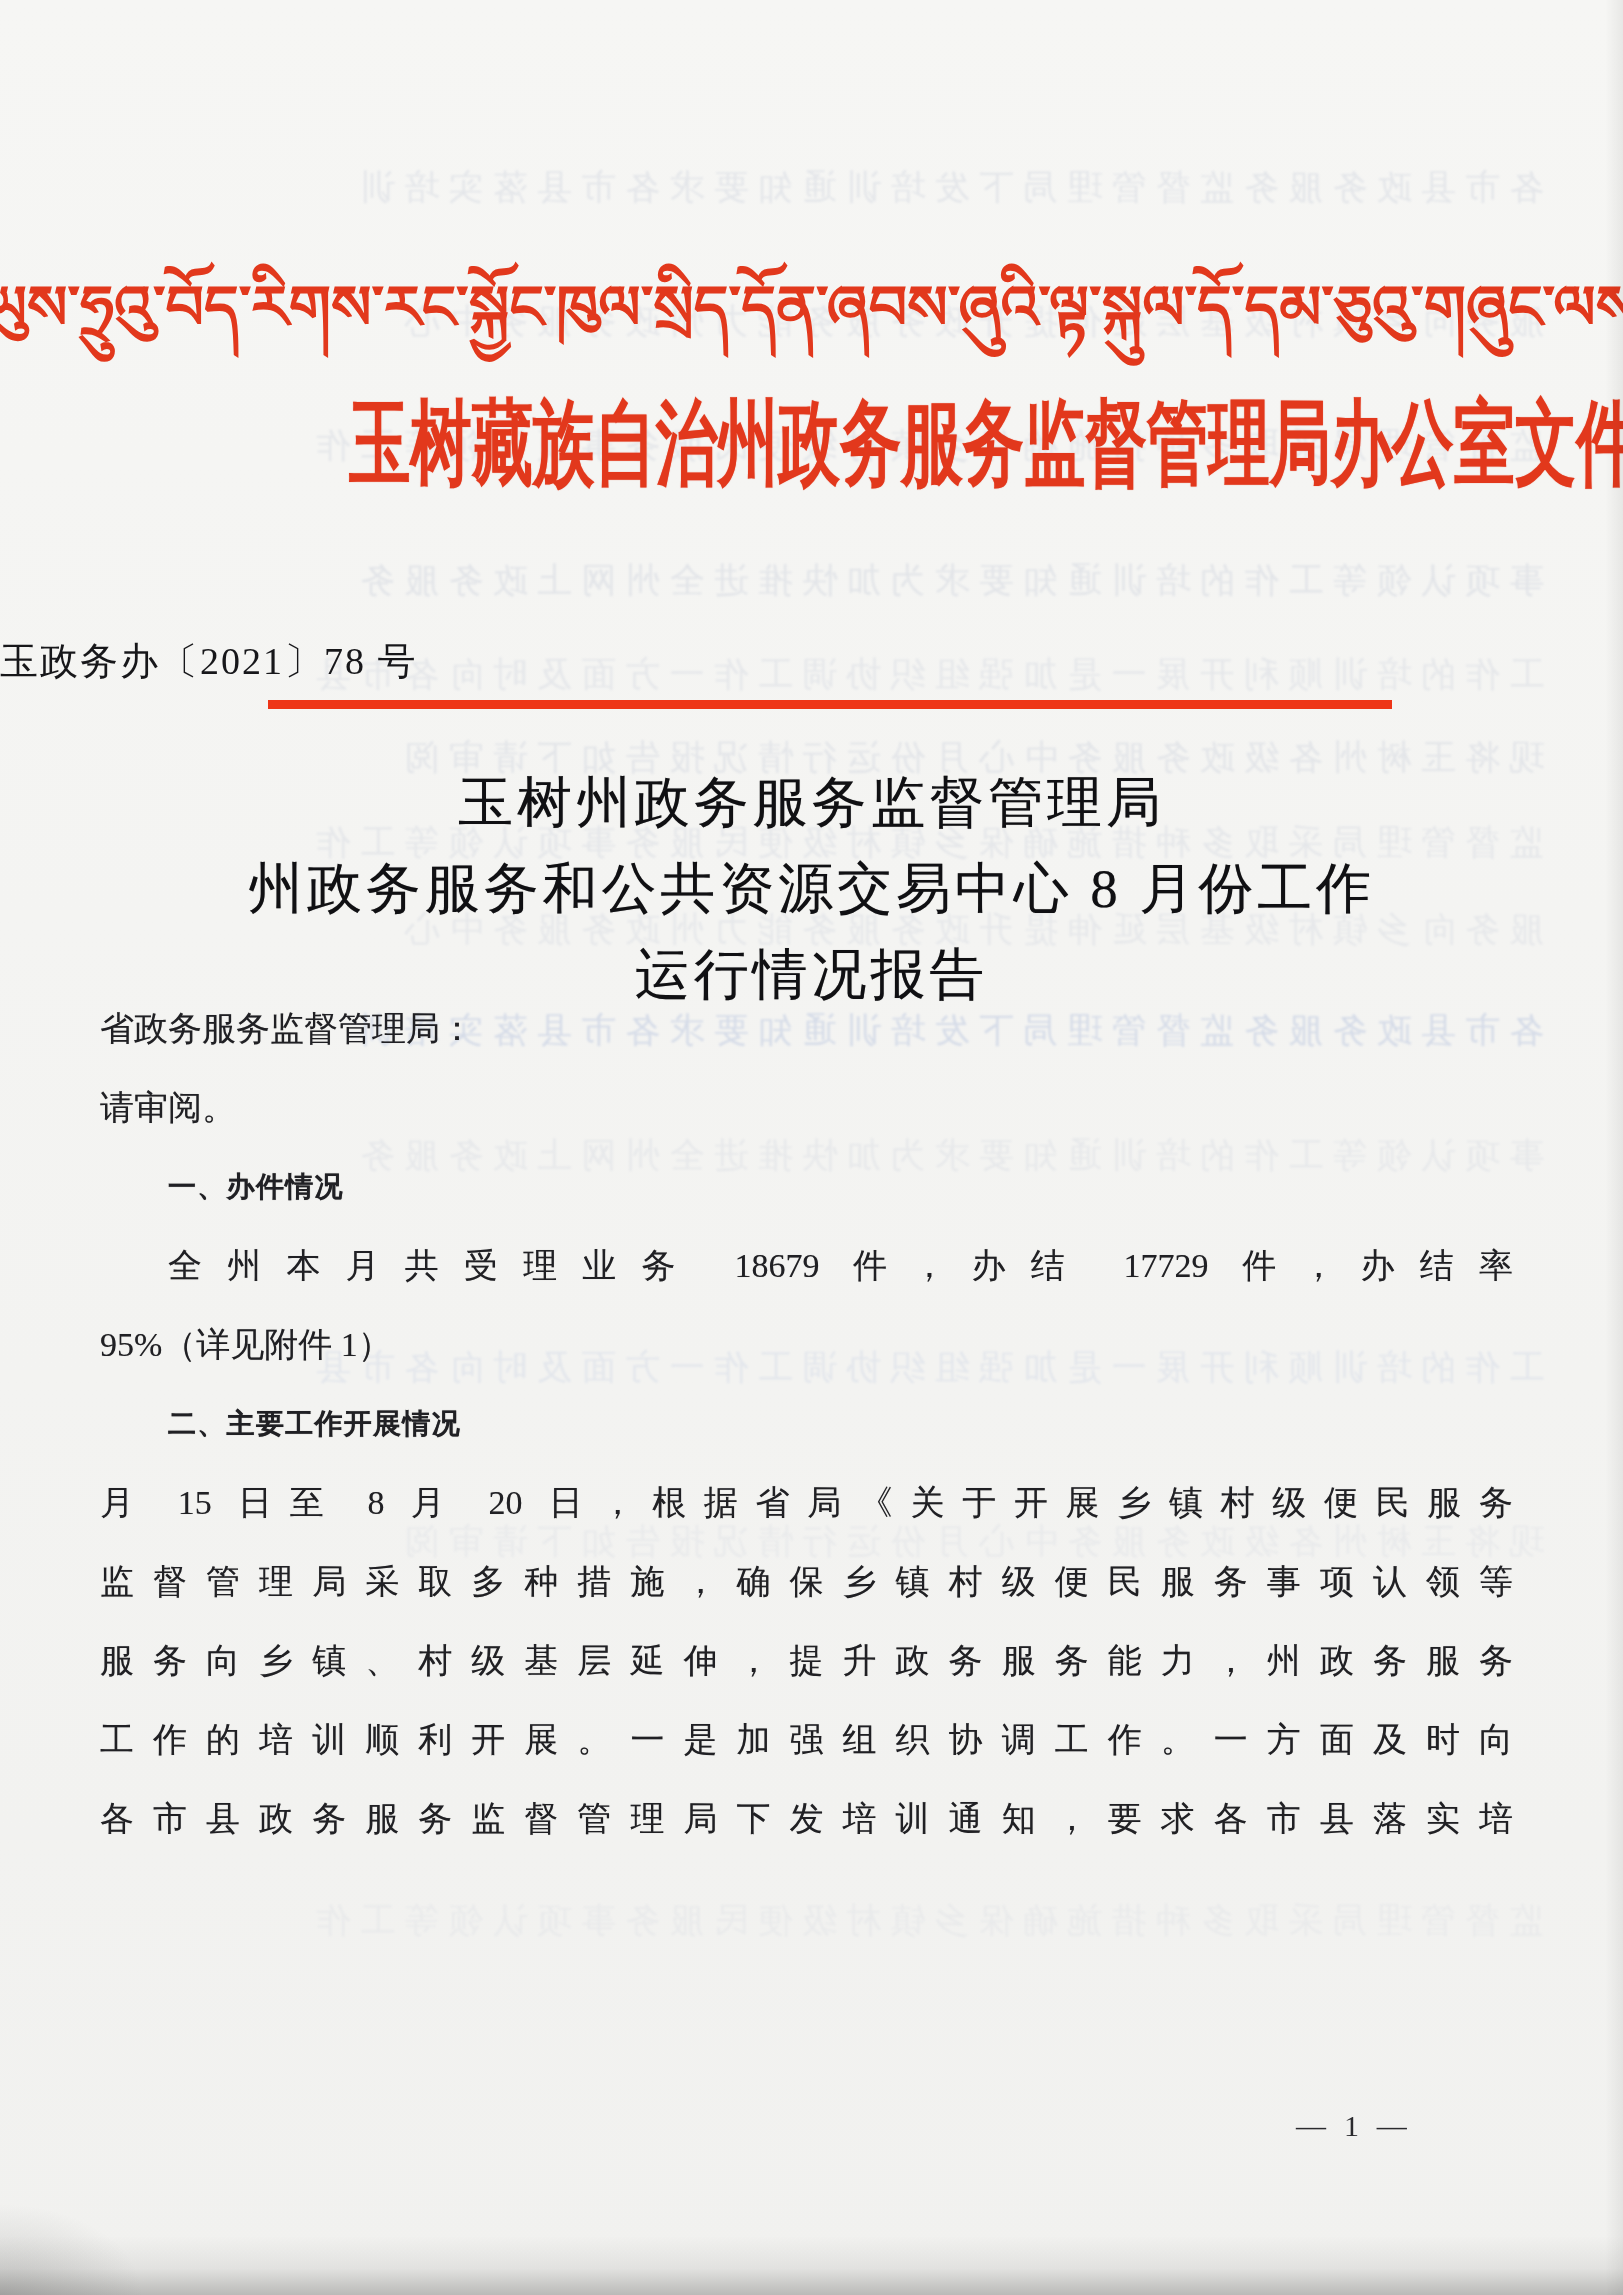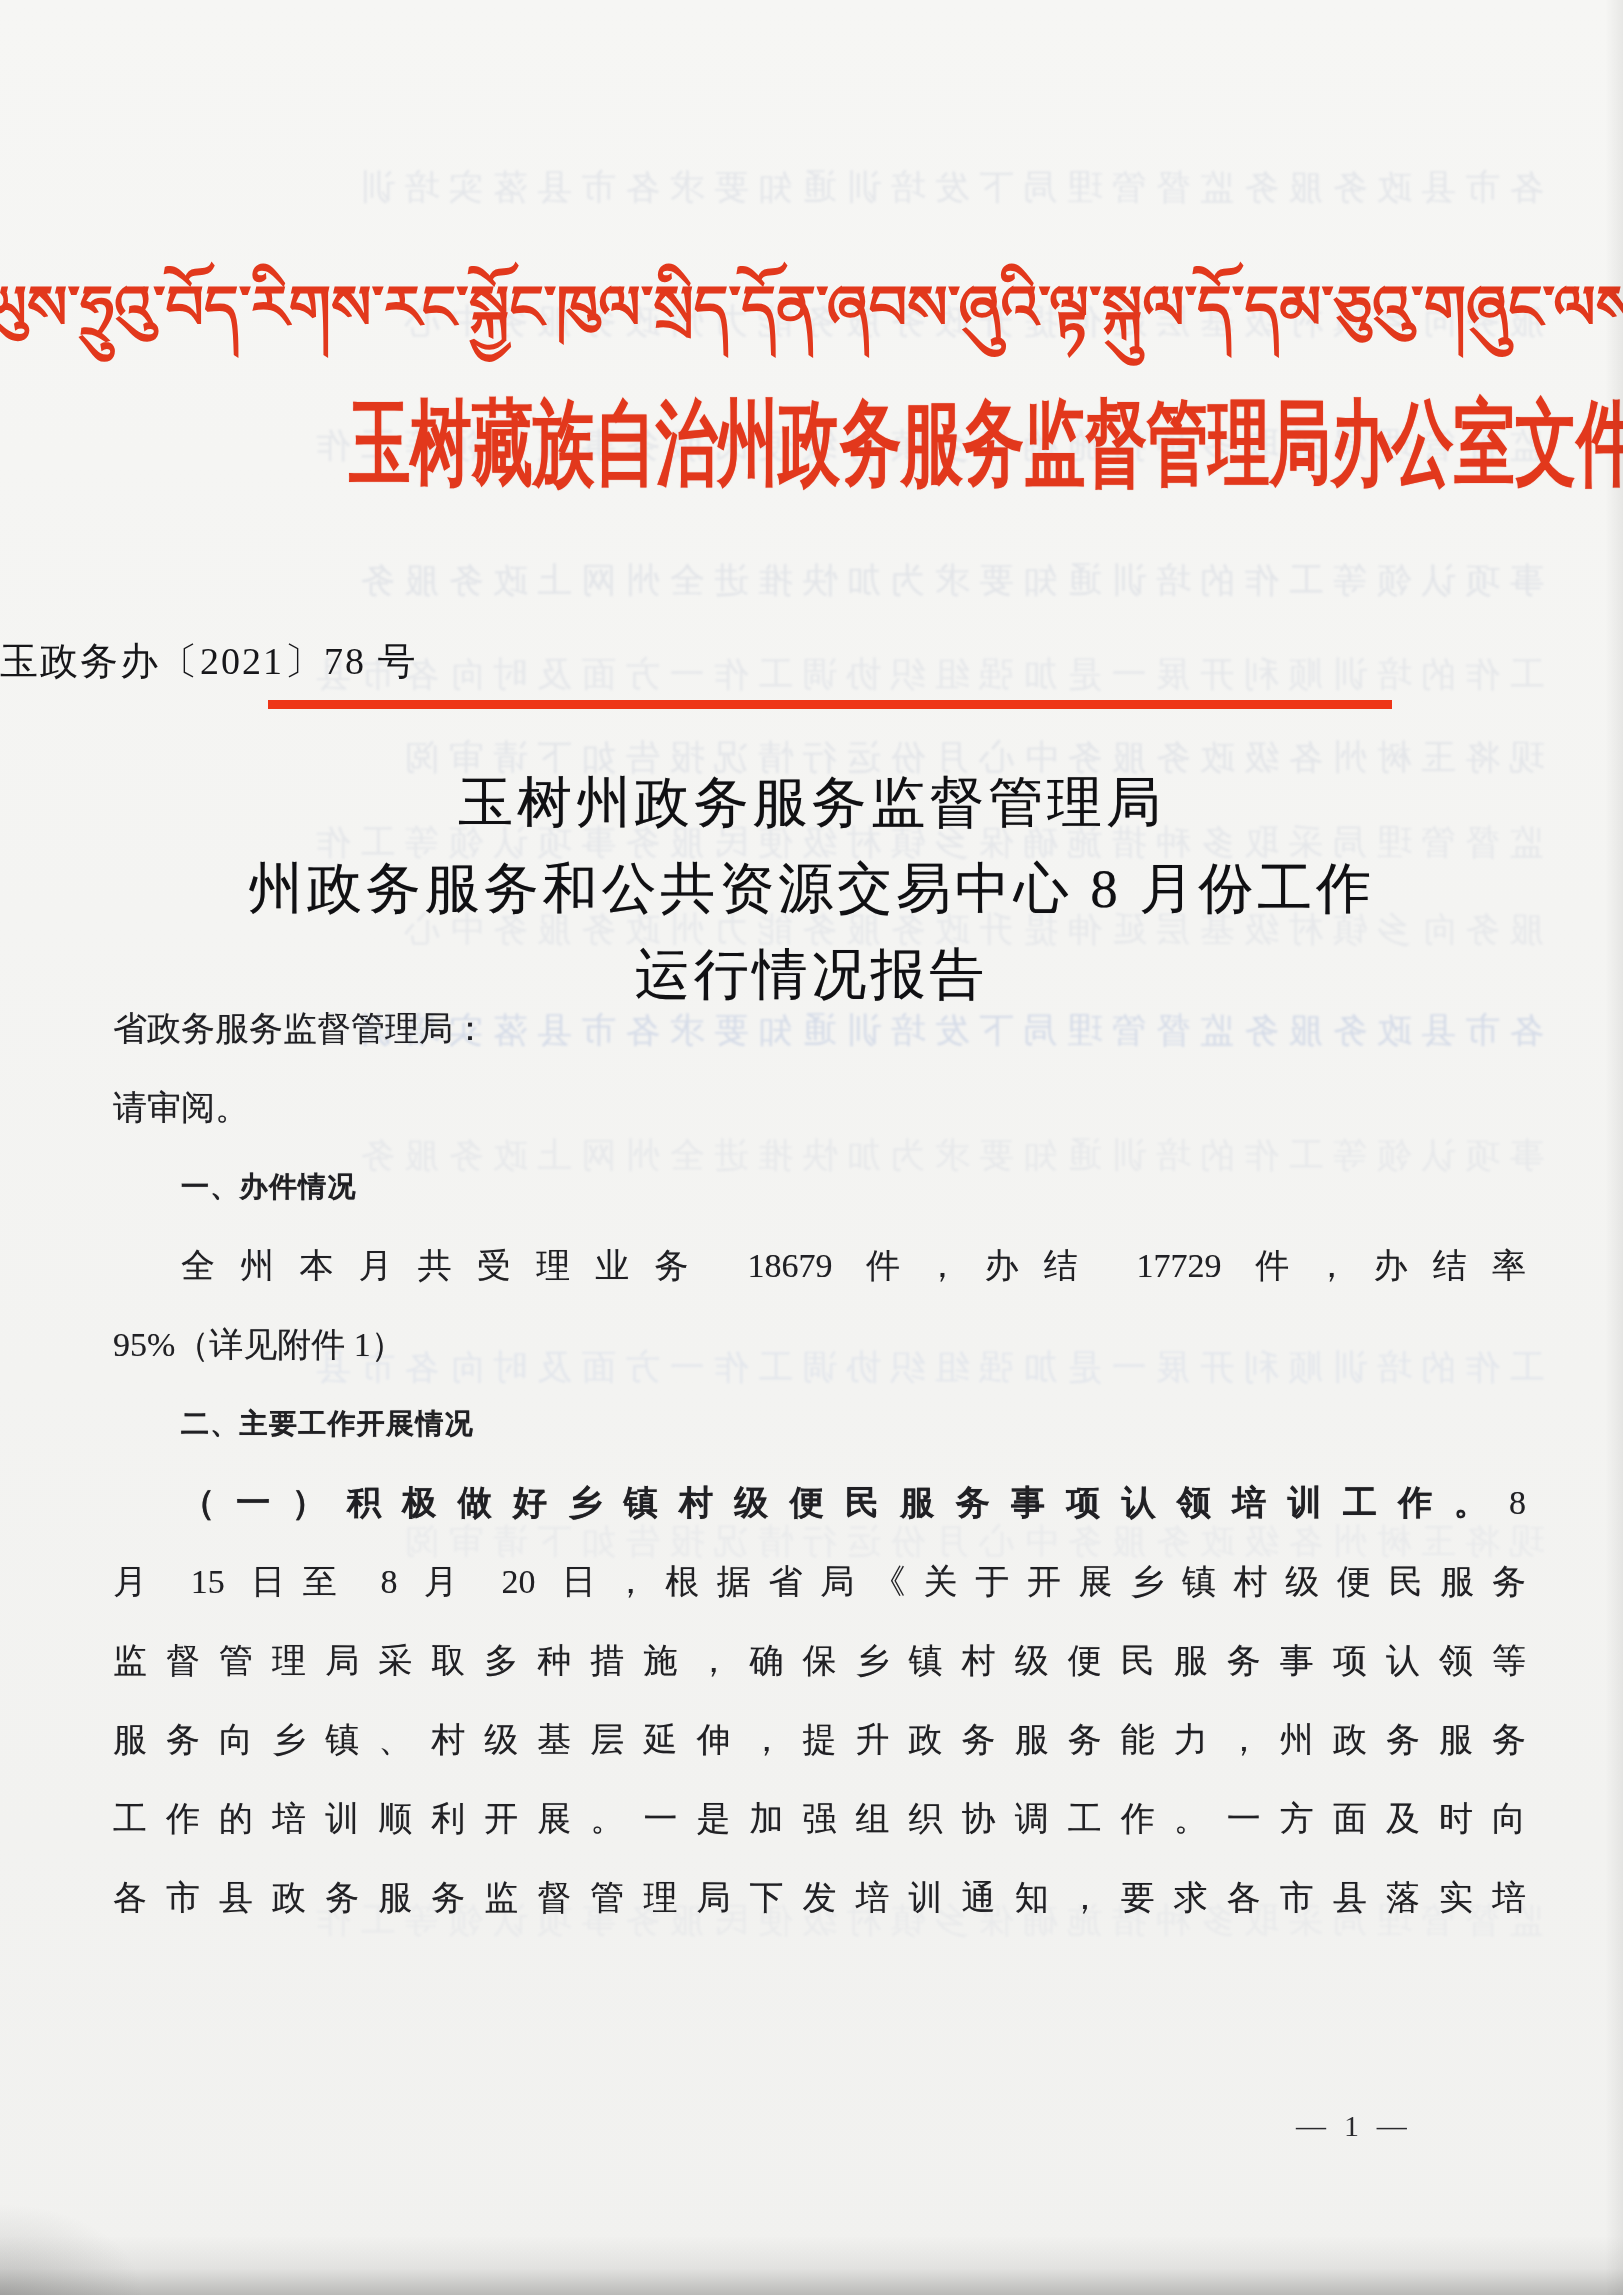--- a/index.html
+++ b/index.html
@@ -53,21 +53,21 @@
   }
   
   .doc-title{
     position:absolute;top:760px;left:0;width:100%;text-align:center;
     font-weight:400;font-size:55px;letter-spacing:3.9px;color:#101013;
   }
   .doc-title .t-line{height:86px;line-height:86px;white-space:nowrap;
     text-shadow:0 0 0.7px rgba(0,0,0,0.45);}
   
   .body-block{
-    position:absolute;top:989px;left:113px;width:1413px;
+    position:absolute;top:989px;left:100px;width:1413px;
     font-size:34px;color:#202024;
     text-shadow:0 0 0.7px rgba(0,0,0,0.35);
   }
   .b-line{height:79px;line-height:79px;white-space:nowrap;}
   .b-line.fill{white-space:normal;text-align:justify;text-align-last:justify;height:79px;overflow:hidden;}
   .b-line.ind{text-indent:68px;}
   .b-head{font-family:"Liberation Sans", sans-serif;font-weight:700;font-size:28px;
     letter-spacing:1.3px;text-shadow:0 0 0.7px rgba(0,0,0,0.6);}
   .kai-bold{font-weight:700;text-shadow:0 0 0.7px rgba(0,0,0,0.6);}
   .page-number{
@@ -112,21 +112,20 @@
       <div class="t-line">运行情况报告</div>
     </div>
 
     <div class="body-block">
       <div class="b-line">省政务服务监督管理局：</div>
       <div class="b-line">请审阅。</div>
       <div class="b-line ind b-head">一、办件情况</div>
       <div class="b-line fill ind">全州本月共受理业务 18679 件，办结 17729 件，办结率</div>
       <div class="b-line">95%（详见附件 1）</div>
       <div class="b-line ind b-head">二、主要工作开展情况</div>
-      <div class="b-line fill ind"><span class="kai-bold">（一）积极做好乡镇村级便民服务事项认领培训工作。</span><span>8</span></div>
       <div class="b-line fill">月 15 日至 8 月 20 日，根据省局《关于开展乡镇村级便民服务</div>
       <div class="b-line fill">监督管理局采取多种措施，确保乡镇村级便民服务事项认领等</div>
       <div class="b-line fill">服务向乡镇、村级基层延伸，提升政务服务能力，州政务服务</div>
       <div class="b-line fill">工作的培训顺利开展。一是加强组织协调工作。一方面及时向</div>
       <div class="b-line fill">各市县政务服务监督管理局下发培训通知，要求各市县落实培</div>
     </div>
 
     <div class="page-number">— 1 —</div>
 
   </div>

